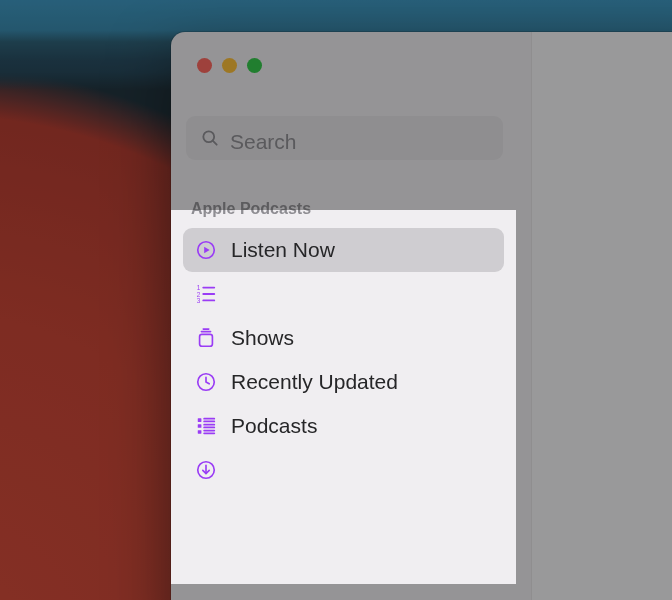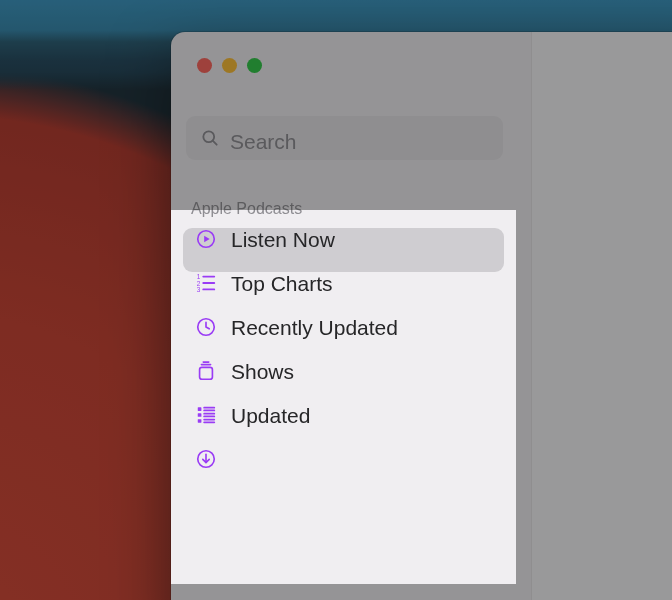--- a/index.html
+++ b/index.html
@@ -47,25 +47,25 @@
     border:none;background:transparent;outline:none;
     font-size:21px;color:#3a3a3c;width:100%;margin-top:8px;
   }
   .search input::placeholder{color:#8b8a8f;}
 
   .sidebar {
     position:absolute; top:150px; left:0; width:345px;
     padding: 10px 12px 20px 12px;
   }
   .section-header{
-    font-size:16px; font-weight:400; color:#8e8d92;
+    font-size:16px; font-weight:700; color:#8e8d92;
     padding: 8px 8px 10px 8px;
   }
   .item{
-    display:flex; 
+    display:flex; align-items:center;
     height:44px; padding:0 12px;
     border-radius:9px;
     font-size:21px; color:#262628;
     cursor:default;
   }
   .item.selected{ background:#cfcdd1; }
   .item .ico{
     width:22px;height:22px;margin-right:14px;
     display:flex;align-items:center;justify-content:center;
     color:#9a3cf5;
@@ -127,60 +127,59 @@
       <span class="ico">
         <svg viewBox="0 0 24 24" fill="none" stroke="currentColor" stroke-width="2" stroke-linecap="round">
           <line x1="9" y1="5" x2="21" y2="5"></line>
             <line x1="9" y1="12" x2="21" y2="12"></line>
             <line x1="9" y1="19" x2="21" y2="19"></line>
           <text x="2" y="8" font-size="7" fill="currentColor" stroke="none" font-family="Arial">1</text>
           <text x="2" y="15" font-size="7" fill="currentColor" stroke="none" font-family="Arial">2</text>
           <text x="2" y="22" font-size="7" fill="currentColor" stroke="none" font-family="Arial">3</text>
         </svg>
       </span>
-      <span>Top Charts</span>
     </div>
 
-
-    <div class="item">
-      <span class="ico">
-        <svg viewBox="0 0 24 24" fill="none" stroke="currentColor" stroke-width="1.8" stroke-linecap="round">
-          <circle cx="12" cy="12" r="9"></circle>
-            <path d="M12 7v5l3.5 2"></path>
-        </svg>
-      </span>
-      <span>Recently Updated</span>
-    </div>
 
     <div class="item">
       <span class="ico">
         <svg viewBox="0 0 24 24" fill="none" stroke="currentColor" stroke-width="1.8" stroke-linecap="round">
           <rect x="5" y="8" width="14" height="13" rx="2.5"></rect>
           <line x1="7" y1="5" x2="17" y2="5"></line>
           <line x1="9" y1="2.3" x2="15" y2="2.3"></line>
         </svg>
       </span>
       <span>Shows</span>
+    </div>
+
+    <div class="item">
+      <span class="ico">
+        <svg viewBox="0 0 24 24" fill="none" stroke="currentColor" stroke-width="1.8" stroke-linecap="round">
+          <circle cx="12" cy="12" r="9"></circle>
+            <path d="M12 7v5l3.5 2"></path>
+        </svg>
+      </span>
+      <span>Recently Updated</span>
     </div>
 
     <div class="item">
       <span class="ico">
         <svg viewBox="0 0 24 24" fill="none" stroke="currentColor" stroke-width="2" stroke-linecap="round">
           <rect x="3" y="3.5" width="4" height="4" fill="currentColor" stroke="none" rx="0.5"></rect>
           <line x1="10" y1="4" x2="21" y2="4"></line>
             <line x1="10" y1="7" x2="21" y2="7"></line>
           <rect x="3" y="10" width="4" height="4" fill="currentColor" stroke="none" rx="0.5"></rect>
           <line x1="10" y1="10.5" x2="21" y2="10.5"></line>
             <line x1="10" y1="13.5" x2="21" y2="13.5"></line>
           <rect x="3" y="16.5" width="4" height="4" fill="currentColor" stroke="none" rx="0.5"></rect>
           <line x1="10" y1="17" x2="21" y2="17"></line>
             <line x1="10" y1="20" x2="21" y2="20"></line>
         </svg>
       </span>
-      <span>Updated</span>
+      <span>Podcasts</span>
     </div>
 
     <div class="item">
       <span class="ico">
         <svg viewBox="0 0 24 24" fill="none" stroke="currentColor" stroke-width="1.8" stroke-linecap="round">
           <circle cx="12" cy="12" r="9"></circle>
             <path d="M12 7v8"></path>
             <path d="M8.5 12.5L12 16l3.5-3.5"></path>
         </svg>
       </span>

